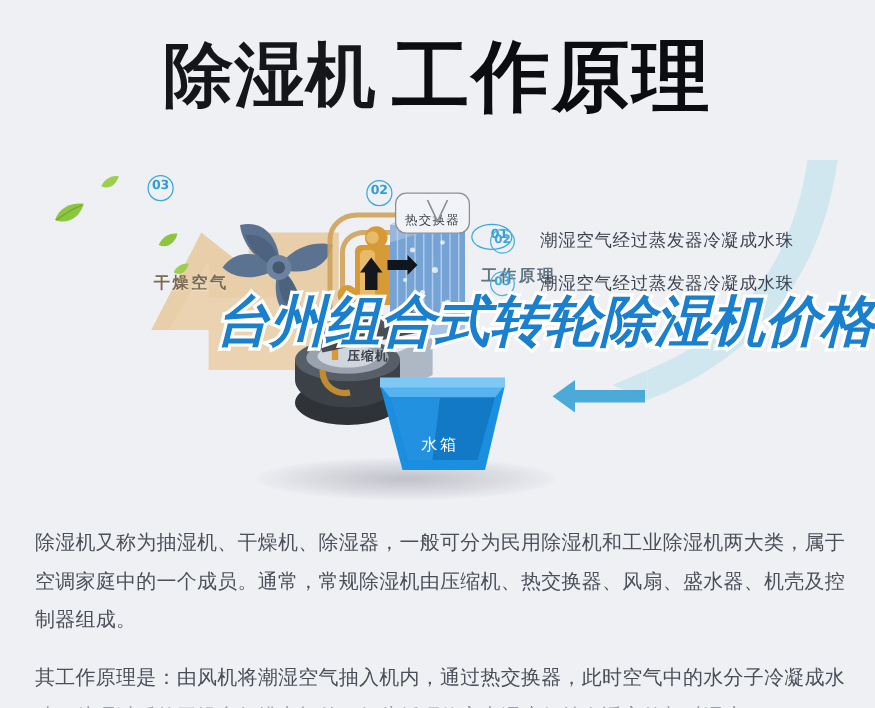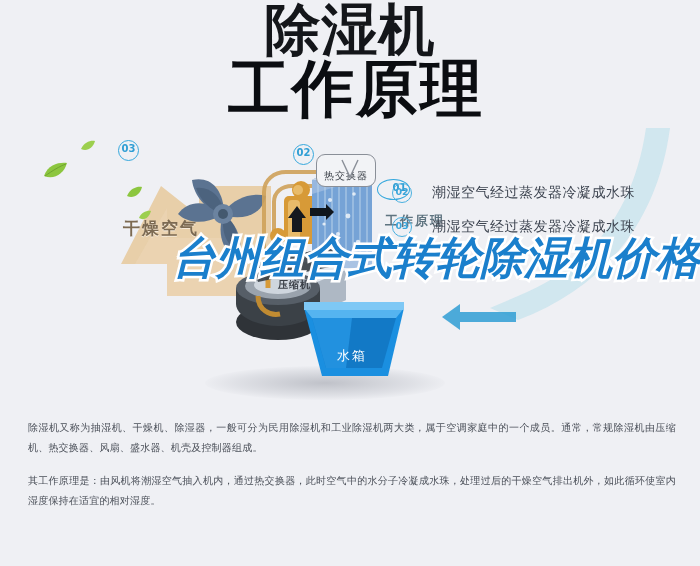--- a/index.html
+++ b/index.html
@@ -7,21 +7,21 @@
     width:700px;height:566px;overflow:hidden;
     background:#eff0f4;
     font-family:"DejaVu Sans","Liberation Sans",sans-serif;
     position:relative;
   }
   #stage{position:absolute;left:0;top:0;width:700px;height:566px;}
 
   
   .title-wrap{
     position:absolute;left:0;top:18px;width:700px;height:86px;
-    display:flex;align-items:center;justify-content:center;flex-direction:column;
+    display:flex;align-items:center;justify-content:center;
   }
   .title-a{
     font-size:56px;font-weight:700;color:#14161a;letter-spacing:1px;
     line-height:1;
   }
   .title-b{
     font-size:62px;font-weight:700;color:#0b0d11;letter-spacing:2px;
     line-height:1;margin-left:12px;
   }
 
@@ -41,21 +41,21 @@
     overflow:hidden;
   }
   .sweep svg{display:block;}
 
   
   .dryarrow{position:absolute;left:75px;top:28px;width:200px;height:160px;}
   .dryarrow svg{display:block;}
 
   .lbl-dry{
     position:absolute;left:123px;top:99px;
-    font-size:17px;color:#7c6a52;letter-spacing:2px;font-weight:600;
+    font-size:13px;color:#7c6a52;letter-spacing:2px;font-weight:600;
     text-shadow:0 1px 0 rgba(255,255,255,.55);
   }
   .lbl-wet{
     position:absolute;left:385px;top:94px;
     font-size:13px;color:#5f7480;letter-spacing:2px;font-weight:600;
   }
 
   
   .leaf{position:absolute;}
   .leaf svg{display:block;}
@@ -130,21 +130,21 @@
     paint-order:stroke fill;
     text-shadow:0 0 0 #fff;
   }
   .watermark .wm-inner{
     display:inline-block;max-width:560px;
   }
 
   
   .copy{position:absolute;left:28px;top:418px;width:648px;}
   .para{
-    font-size:10px;line-height:1.95;color:#4a4f58;
+    font-size:16px;line-height:1.95;color:#4a4f58;
     letter-spacing:.2px;text-align:justify;
     margin:0 0 14px 0;
   }
 </style>
 </head>
 <body style="background: rgb(239, 240, 244);">
 
 <div id="stage">
 
   <div class="title-wrap">

